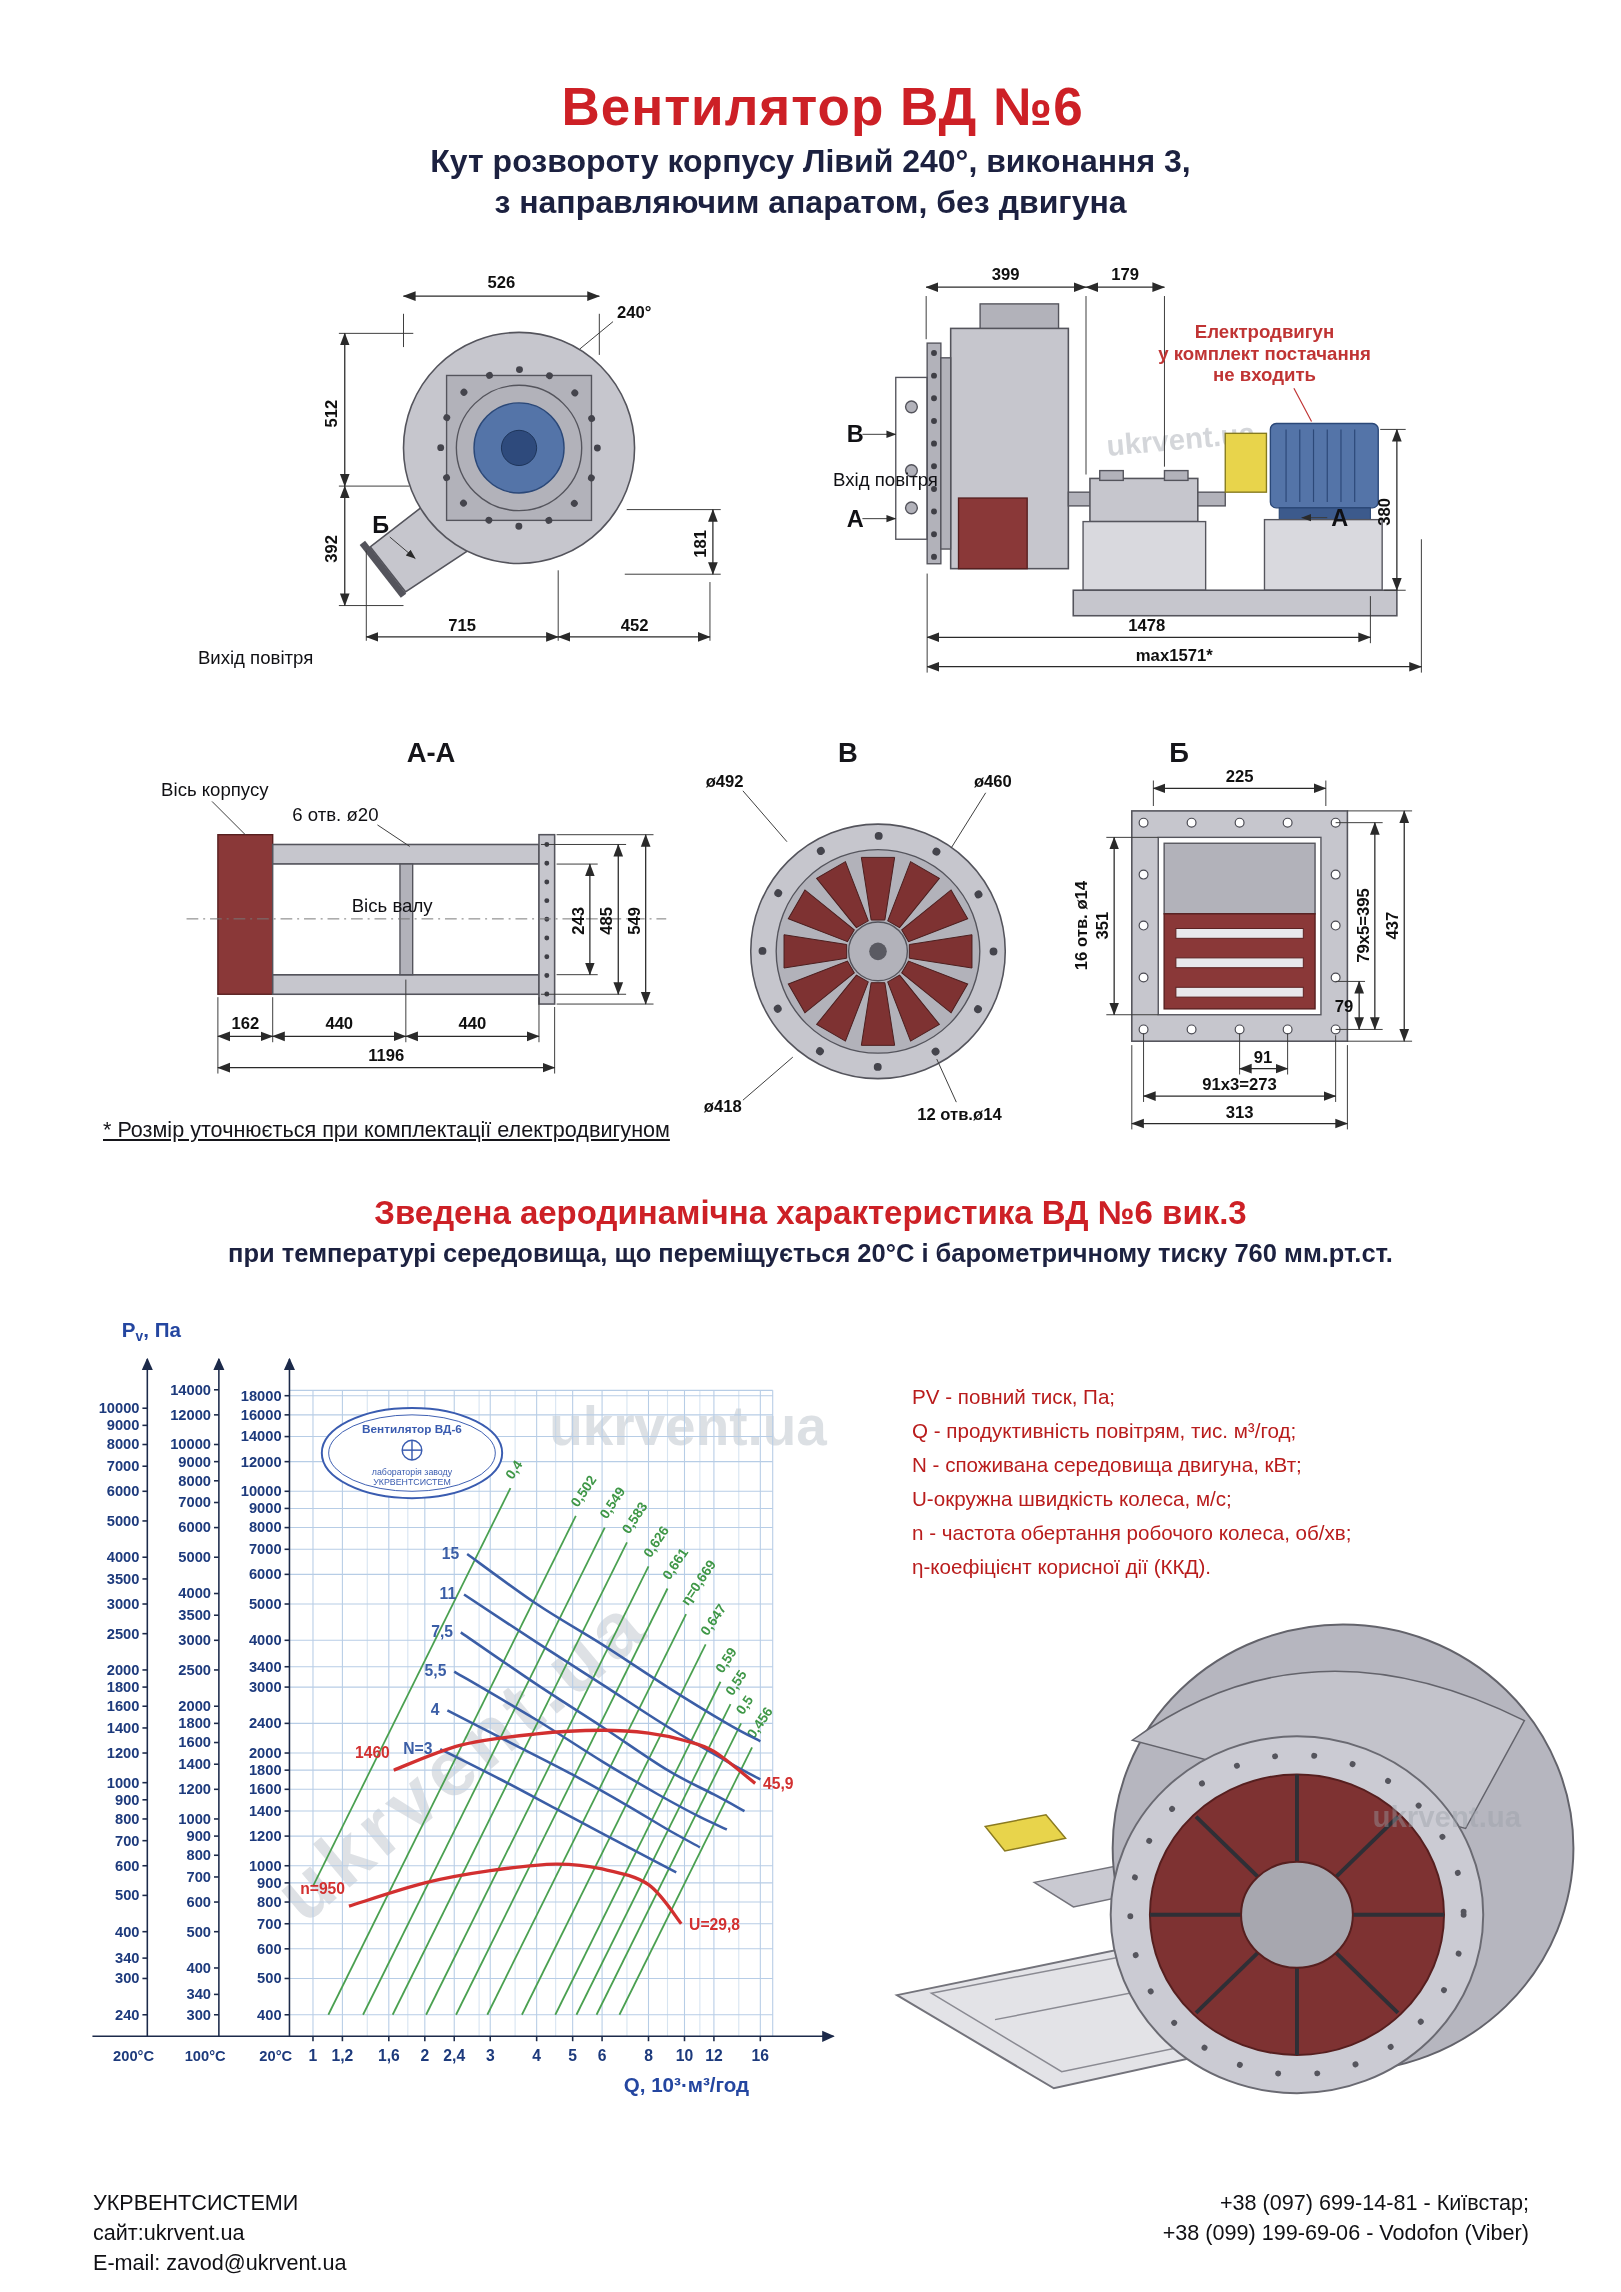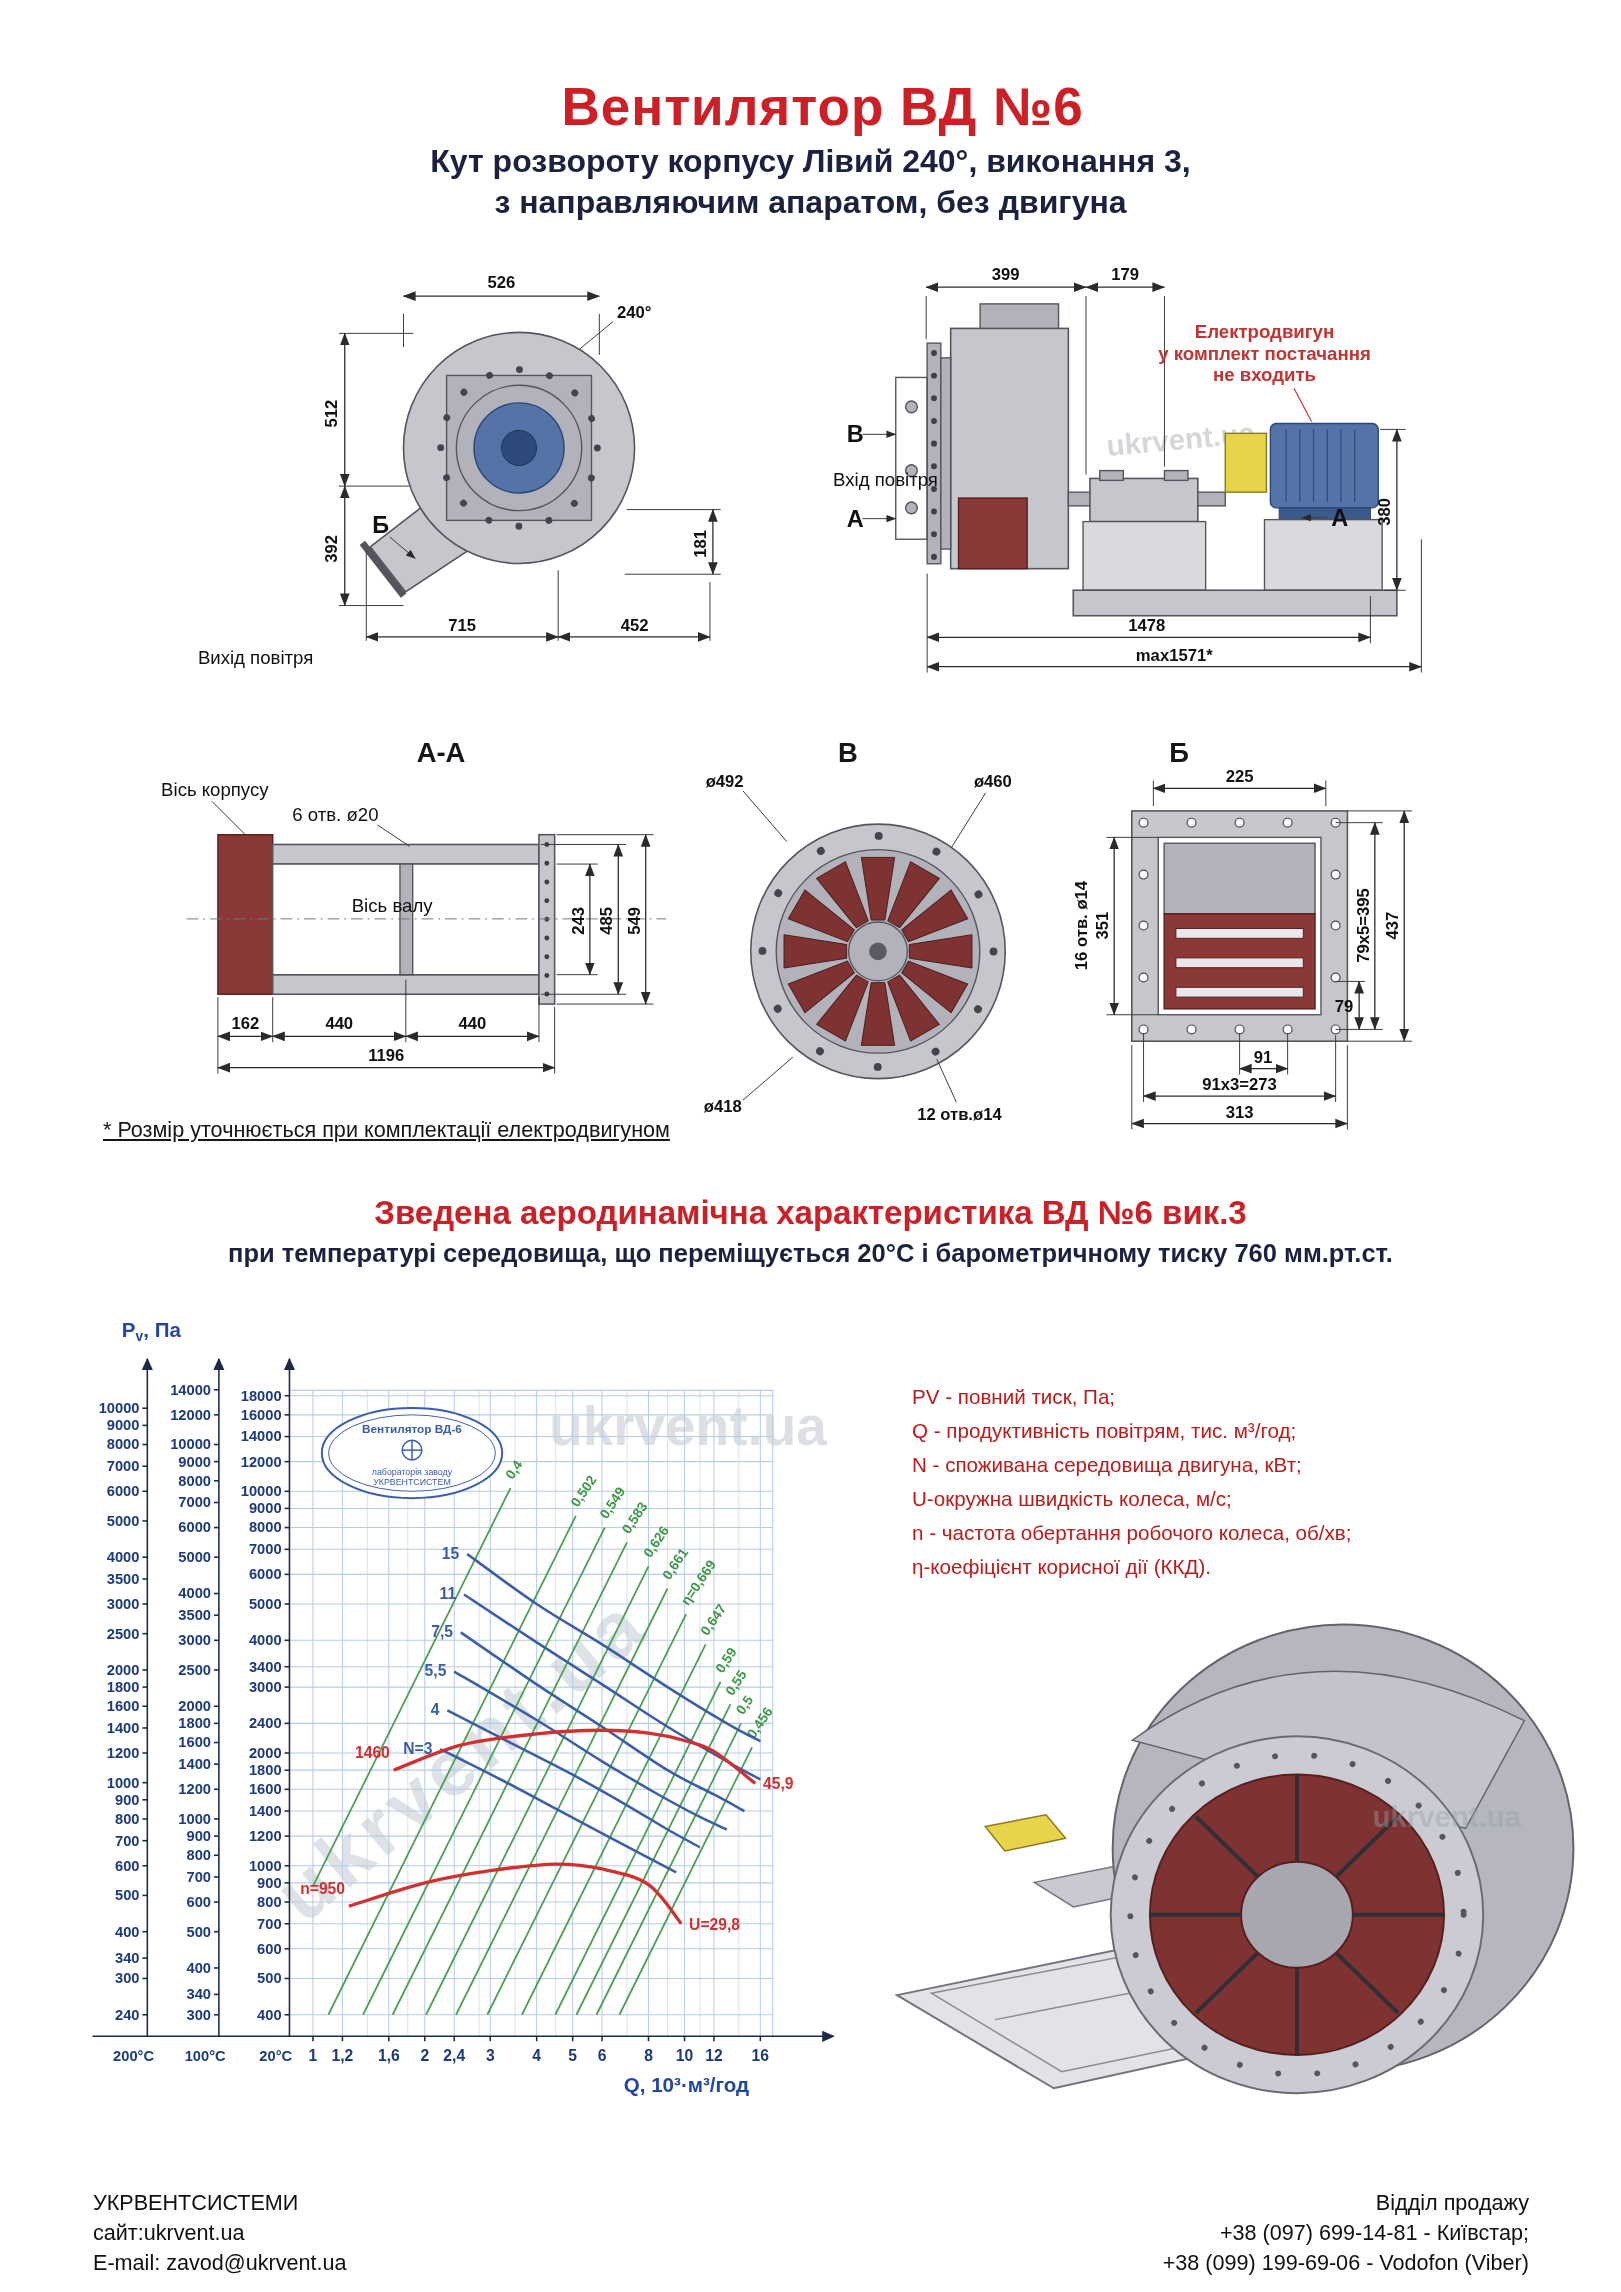--- a/index.html
+++ b/index.html
@@ -172,21 +172,21 @@
   <text class="note" x="440" y="139" text-anchor="middle">не входить</text>
   <text class="marktxt" x="14" y="201">В</text>
   <text class="lbltxt" x="0" y="246">Вхід повітря</text>
   <text class="marktxt" x="14" y="288">А</text>
   <text class="marktxt" x="508" y="286">А</text>
   <text class="dimtxt" x="568" y="272" text-anchor="middle" transform="rotate(-90 568 272)">380</text>
   <text class="dimtxt" x="320" y="394" text-anchor="middle">1478</text>
   <text class="dimtxt" x="348" y="424" text-anchor="middle">max1571*</text>
 </svg>
 
-<div class="abs sec-title" style="left:343px;top:737px">А-А</div>
+<div class="abs sec-title" style="left:333px;top:737px">А-А</div>
 <div class="abs sec-title" style="left:750px;top:737px">В</div>
 <div class="abs sec-title" style="left:1081px;top:737px">Б</div>
 
 <svg class="abs" style="left:147px;top:774px" width="549" height="372" viewBox="0 0 560 380">
   <text class="wmk" x="200" y="190" transform="rotate(-5 200 190)">ukrvent.ua</text>
   <g>
     <rect class="red" x="72" y="62" width="56" height="163"></rect>
     <rect class="part" x="128" y="72" width="272" height="20"></rect>
     <rect class="part" x="128" y="205" width="272" height="20"></rect>
     <rect class="white" x="128" y="92" width="272" height="113"></rect>
@@ -658,17 +658,16 @@
   </g>
   <text class="wmk" x="545" y="228">ukrvent.ua</text>
 </svg>
 
 <div class="abs footer" style="left:93px;top:2188px">
   <div>УКРВЕНТСИСТЕМИ</div>
   <div>сайт:ukrvent.ua</div>
   <div>E-mail: zavod@ukrvent.ua</div>
 </div>
 <div class="abs footer footer-right" style="left:902px;top:2188px;width:627px">
-  <div>Відділ продажу</div>
   <div>+38 (097) 699-14-81 - Київстар;</div>
   <div>+38 (099) 199-69-06 - Vodofon (Viber)</div>
 </div>
 
 
 </body></html>

